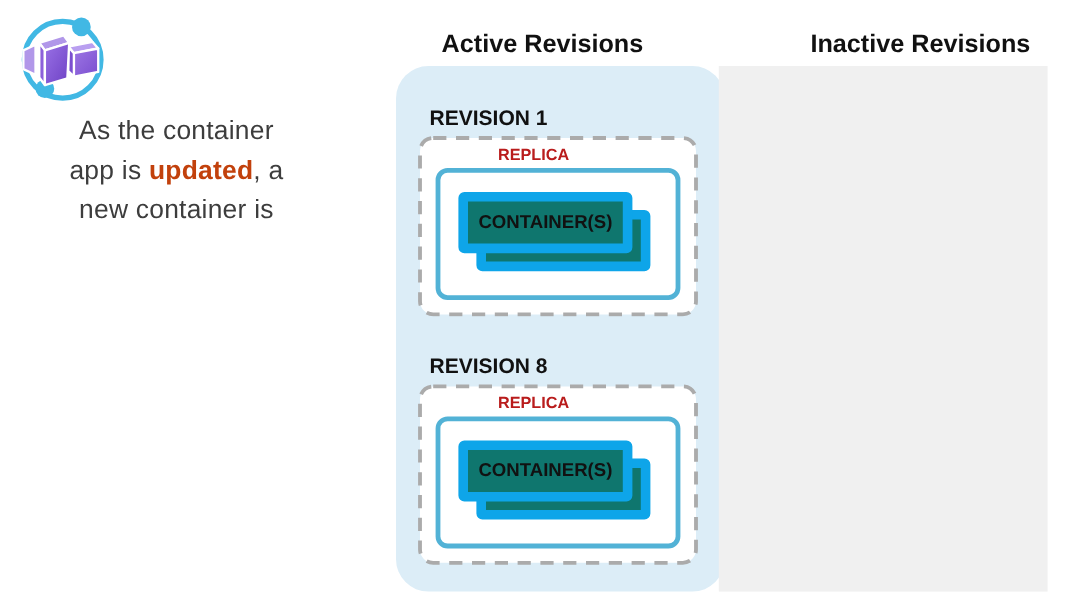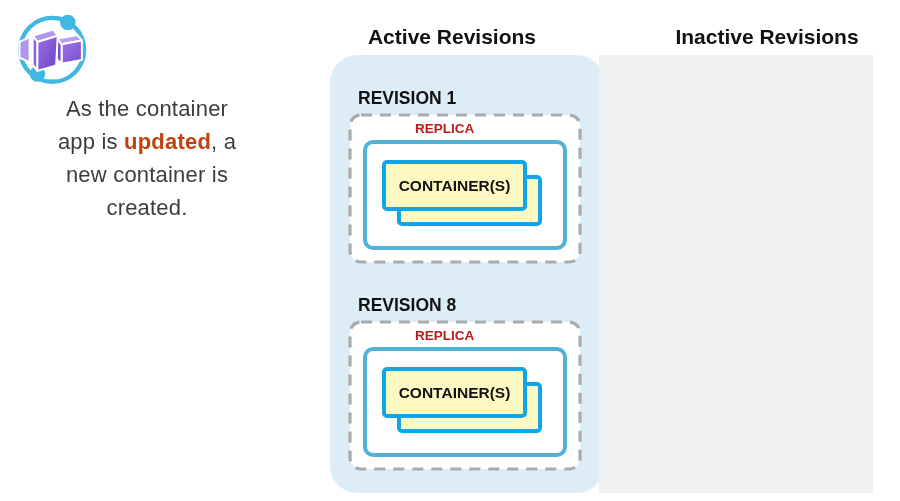--- a/index.html
+++ b/index.html
@@ -47,21 +47,21 @@
   .replica-label {
     position: absolute; left: 21px; top: 8px;
     font-size: 13.5px; font-weight: 700; color: #b91c1c; margin-left: 46px;
   }
   .replica-box {
     position: absolute; left: 15px; top: 27px; width: 204px; height: 110px;
     background: #ffffff; border: 4px solid #52b2d6; border-radius: 10px;
   }
   .container-card {
     position: absolute; width: 145px; height: 51px;
-    background: #fef9c3; border: 4px solid #0ea5e9; border-radius: 5px;
+    background: #0f766e; border: 8px solid #0ea5e9; border-radius: 5px;
   }
   .container-back  { left: 30px; top: 31px; }
   .container-front {
     left: 15px; top: 16px;
     display: flex; align-items: center; justify-content: center;
     font-size: 15.5px; font-weight: 700; color: #111111;
   }
 </style>
 </head>
 <body>
@@ -92,21 +92,20 @@
         <polygon points="24,33 30,41 30,78 24,70" fill="#8c60da"></polygon>
         <polygon points="30,41 56,33 54,71 30,78" fill="url(#purpleGrad)"></polygon>
       </g>
     </svg>
   </div>
 
   <div class="caption">
     <div>As the container</div>
     <div><span>app is </span><b>updated</b><span>, a</span></div>
     <div>new container is</div>
-    <div>created.</div>
   </div>
 
   <div class="col-header active">Active Revisions</div>
   <div class="col-header inactive">Inactive Revisions</div>
 
   <div class="panel panel-active">
 
     <div class="revision revision-1">
       <div class="revision-label">REVISION 1</div>
       <div class="revision-box">

